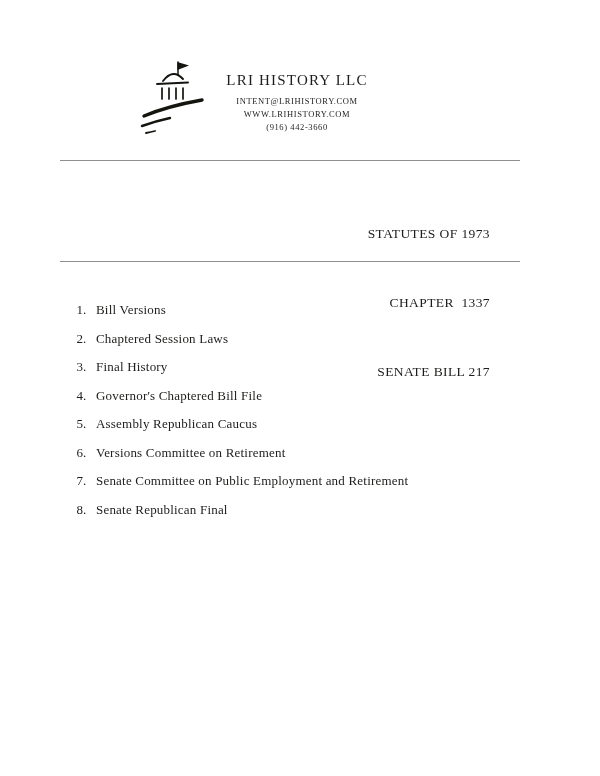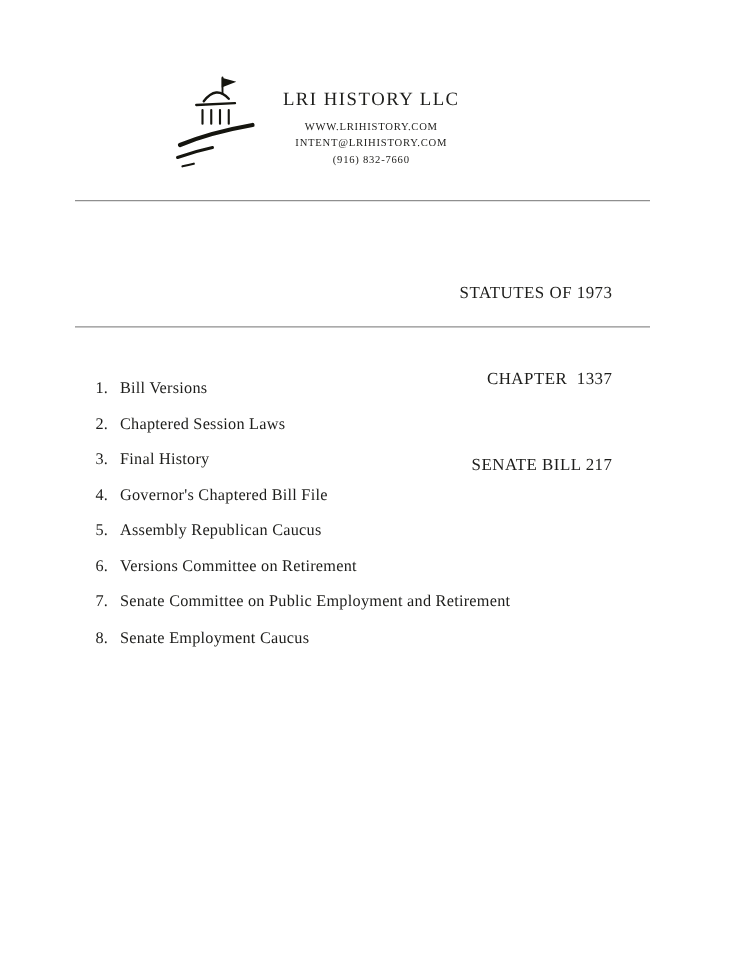--- a/index.html
+++ b/index.html
@@ -118,38 +118,38 @@
 
         <path d="M6 56 Q 30 46 64 40" stroke-width="3.4"></path>
         <path d="M4 66 Q 18 61 32 58" stroke-width="2.4"></path>
         <path d="M8 73 q 5 -1 9 -2" stroke-width="1.8"></path>
       </g>
     </svg>
   </div>
 
   <div class="letterhead">
     <div class="company-name">LRI HISTORY LLC</div>
+    <div class="contact-line">INTENT@LRIHISTORY.COM</div>
     <div class="contact-line">WWW.LRIHISTORY.COM</div>
-    <div class="contact-line">INTENT@LRIHISTORY.COM</div>
-    <div class="contact-line">(916) 832-7660</div>
+    <div class="contact-line">(916) 442-3660</div>
   </div>
 
   <div class="rule rule-top"></div>
   <div class="rule rule-bottom"></div>
 
   <div class="reference">
     <div>STATUTES OF 1973</div>
     <div>CHAPTER  1337</div>
     <div>SENATE BILL 217</div>
   </div>
 
   <ol class="toc-list">
     <li>Bill Versions</li>
     <li>Chaptered Session Laws</li>
     <li>Final History</li>
     <li>Governor's Chaptered Bill File</li>
     <li>Assembly Republican Caucus</li>
     <li>Versions Committee on Retirement</li>
     <li>Senate Committee on Public Employment and Retirement</li>
-    <li>Senate Employment Caucus</li>
+    <li>Senate Republican Final</li>
   </ol>
 
 </div>
 
 </body></html>

